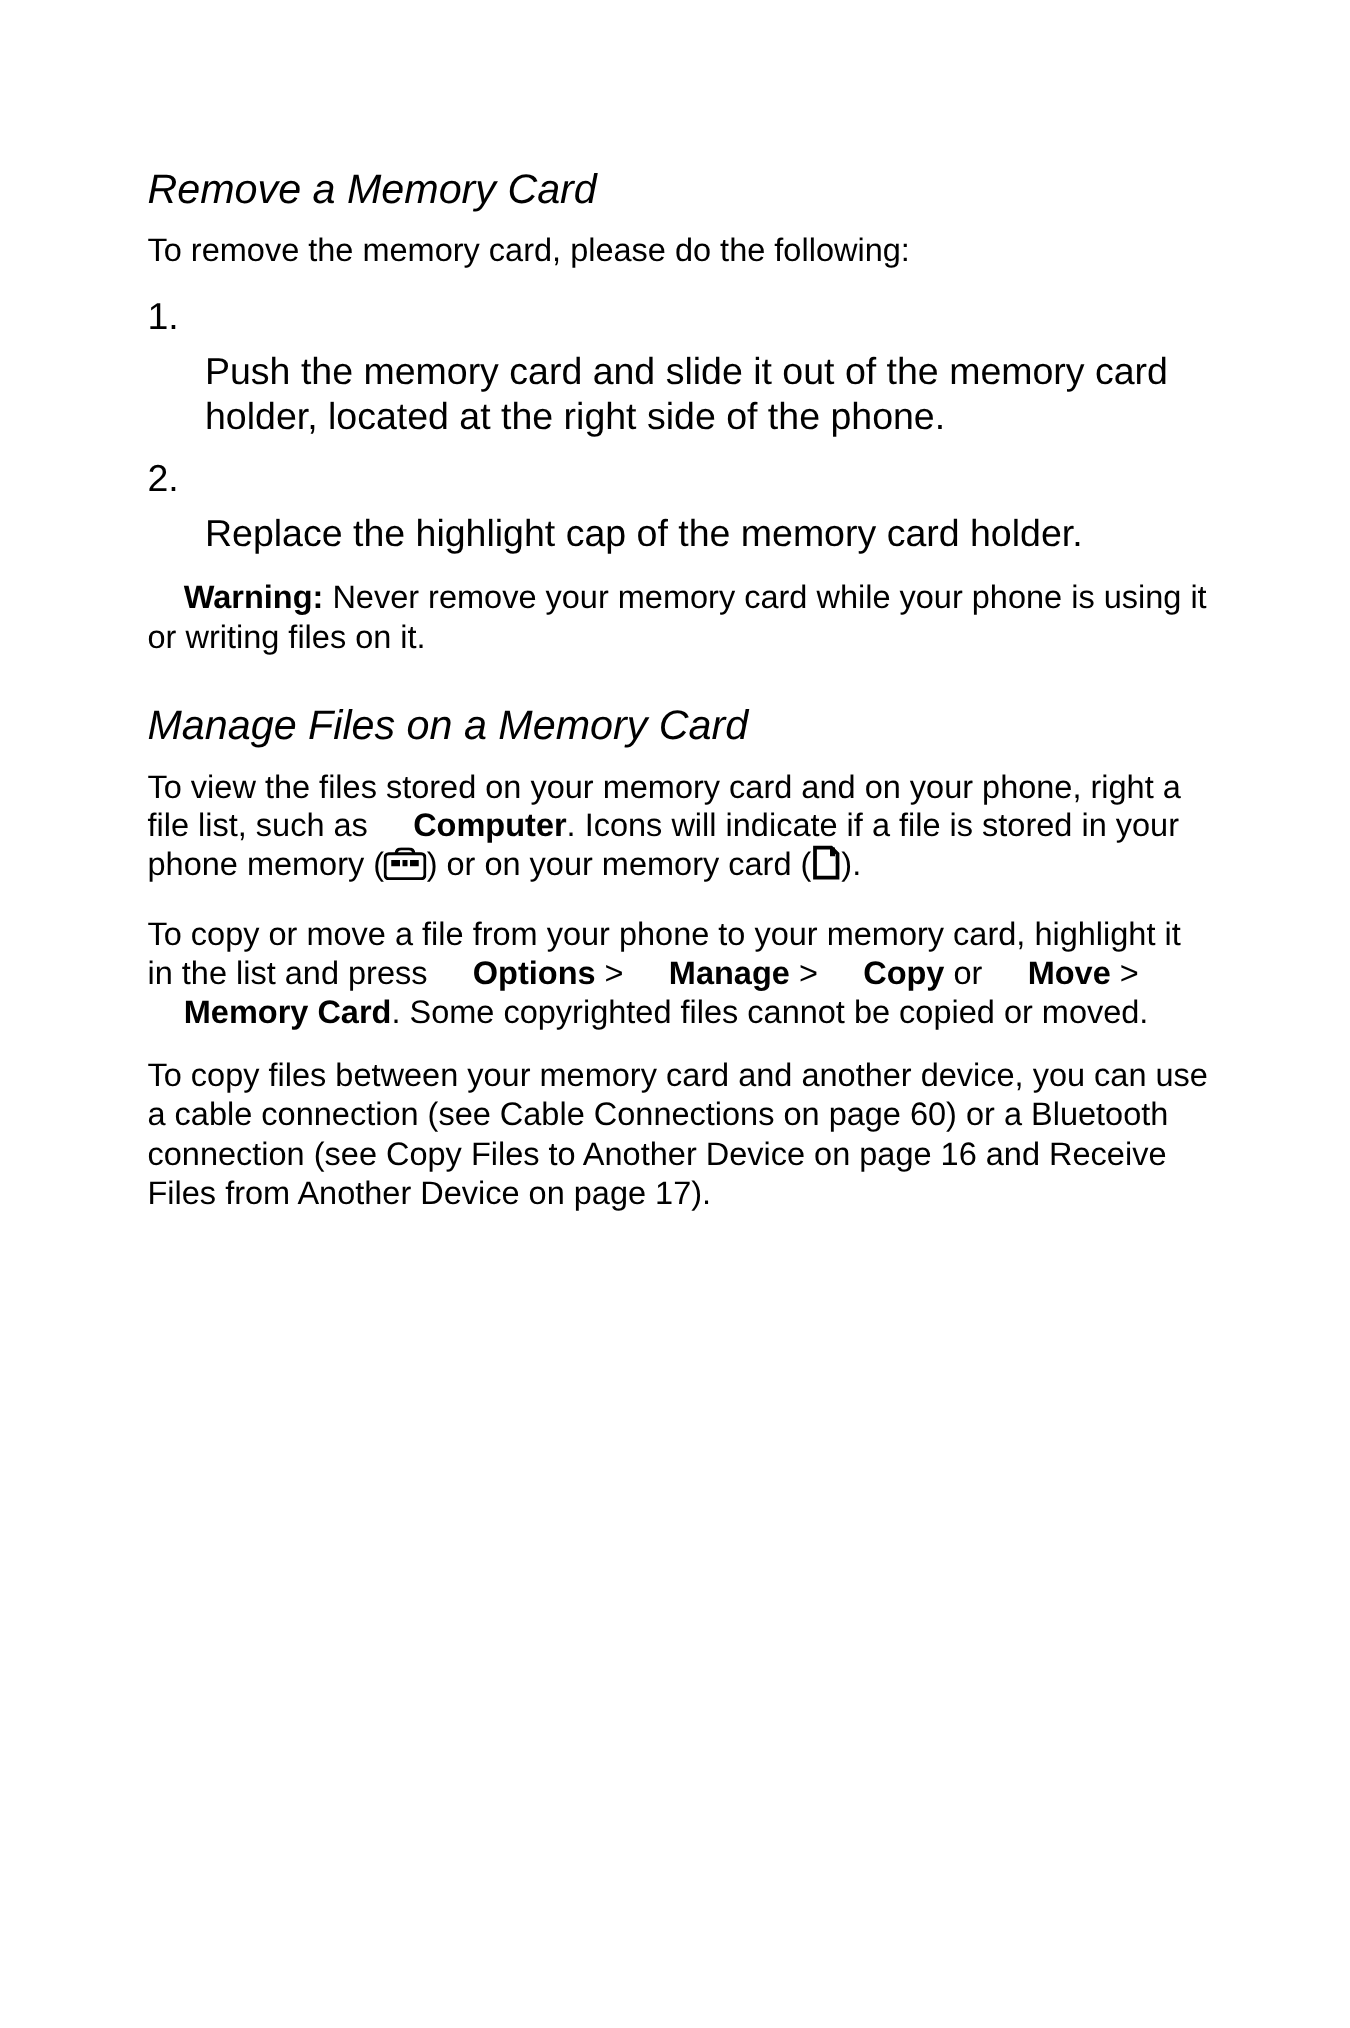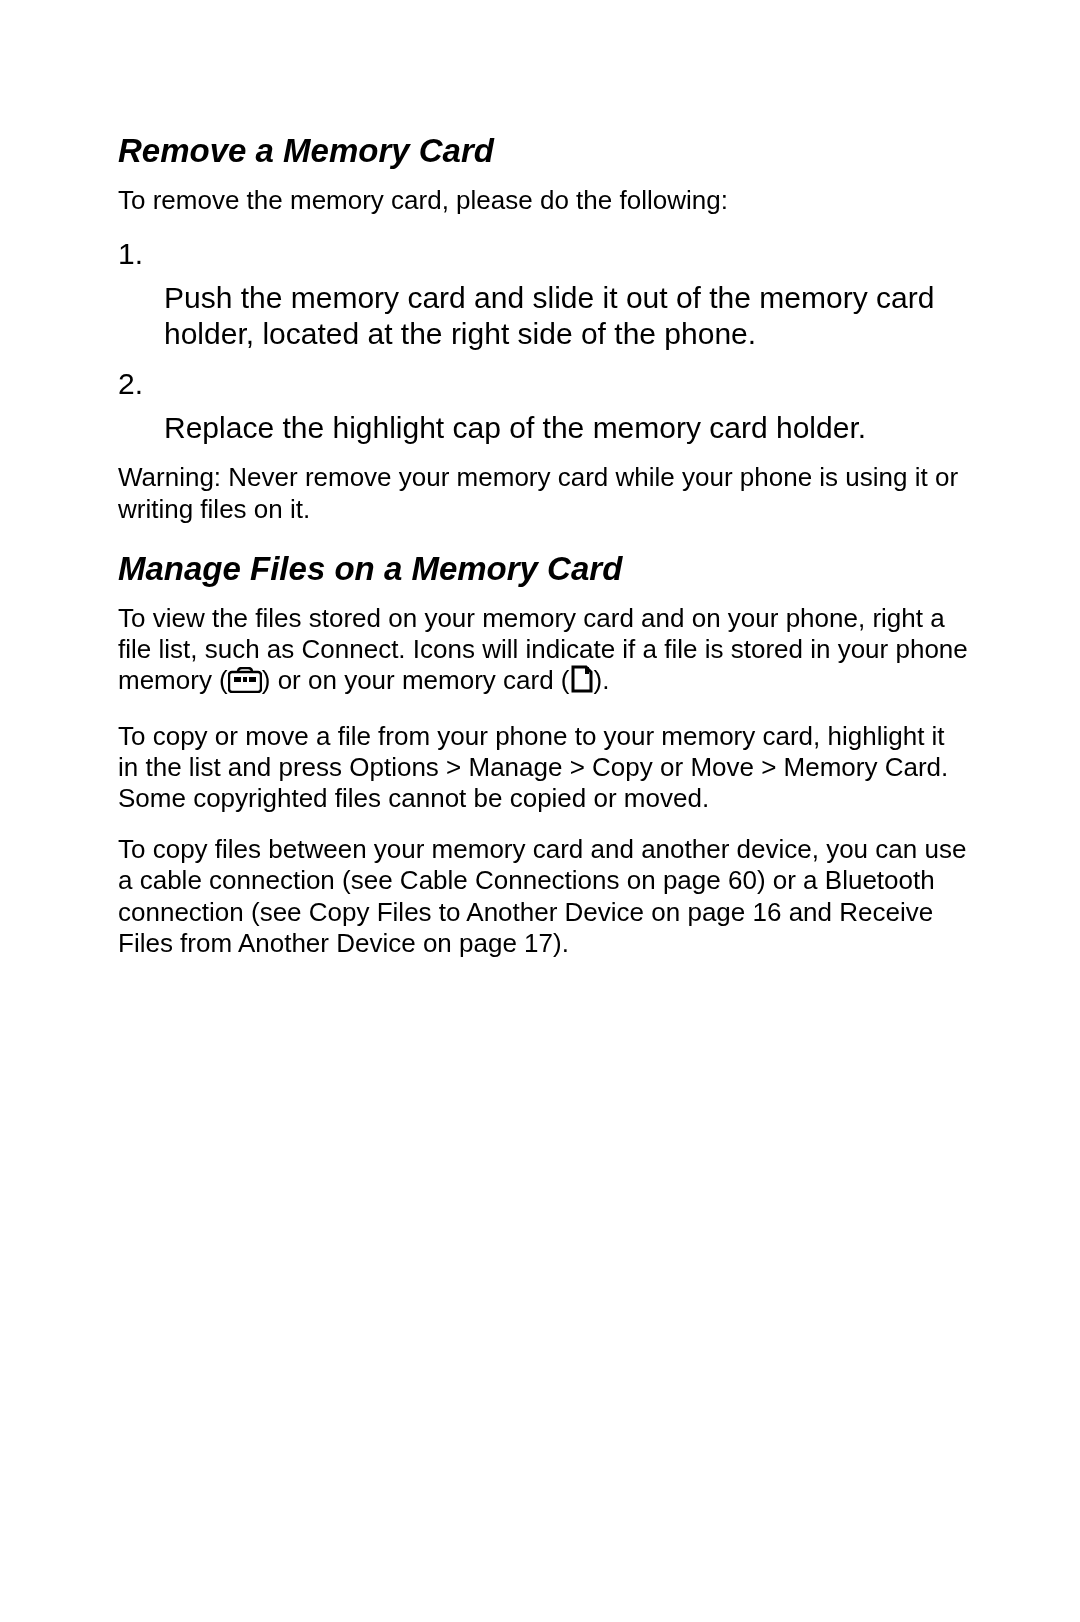--- a/index.html
+++ b/index.html
@@ -13,21 +13,21 @@
   }
   .page {
     position: relative;
     box-sizing: border-box;
     width: 1080px;
     height: 1622px;
     padding: 130px 110px 0 118px;
   }
   .section-heading {
     font-size: 33px;
-    font-weight: bold;
+    font-weight: normal;
     font-style: italic;
     margin: 0 0 14px 0;
     line-height: 1.25;
   }
   .body-text {
     font-size: 26px;
     line-height: 1.2;
     margin: 0 0 20px 0;
   }
   .ol {
@@ -42,40 +42,40 @@
     margin-bottom: 14px;
   }
   .ol .num {
     width: 46px;
     flex: 0 0 46px;
   }
   .ol .txt {
     flex: 1 1 auto;
     margin-top: 44px;
   }
-  .bold { font-weight: normal; }
+  .bold { font-weight: bold; margin-left: 29px; }
   .inline-icon {
     display: inline-block;
     vertical-align: -4px;
   }
   .footer-wrap {
     position: absolute;
     left: 118px;
     right: 110px;
     bottom: 100px;
   }
   .footer-rule {
     border: 0;
     border-top: 2px solid #000;
     margin: 0 0 8px 0;
   }
   .footer-text {
     font-size: 20px;
   }
-  .heading-block-2 { margin-top: 23px; }
+  .heading-block-2 { margin-top: 34px; }
 </style>
 </head>
 <body>
 
 <div class="page">
 
   <h2 class="section-heading">Remove a Memory Card</h2>
 
   <p class="body-text">To remove the memory card, please do the following:</p>
 
@@ -90,21 +90,21 @@
     </li>
   </ol>
 
   <p class="body-text">
     <span class="bold">Warning:</span><span> Never remove your memory card while your phone is using it or writing files on it.</span>
   </p>
 
   <h2 class="section-heading heading-block-2">Manage Files on a Memory Card</h2>
 
   <p class="body-text">
-    <span>To view the files stored on your memory card and on your phone, right a file list, such as </span><span class="bold">Connect</span><span>. Icons will indicate if a file is stored in your phone memory (</span><span class="inline-icon"><svg width="34" height="26" viewBox="0 0 34 26">
+    <span>To view the files stored on your memory card and on your phone, right a file list, such as </span><span class="bold">Computer</span><span>. Icons will indicate if a file is stored in your phone memory (</span><span class="inline-icon"><svg width="34" height="26" viewBox="0 0 34 26">
           <rect x="1" y="5" width="32" height="20" rx="3" fill="none" stroke="#000" stroke-width="2.5"></rect>
           <path d="M10 5 Q10 1 14 1 H20 Q24 1 24 5" fill="none" stroke="#000" stroke-width="2.5"></path>
           <rect x="6" y="10" width="7" height="5" fill="#000"></rect>
           <rect x="15" y="10" width="4" height="5" fill="#000"></rect>
           <rect x="21" y="10" width="7" height="5" fill="#000"></rect>
         </svg></span><span>) or on your memory card (</span><span class="inline-icon"><svg width="24" height="28" viewBox="0 0 24 28">
           <path d="M3 2 H16 L21 7 V26 H3 Z" fill="none" stroke="#000" stroke-width="3"></path>
           <rect x="15" y="2" width="4" height="7" fill="#000"></rect>
         </svg></span><span>).</span>
   </p>

